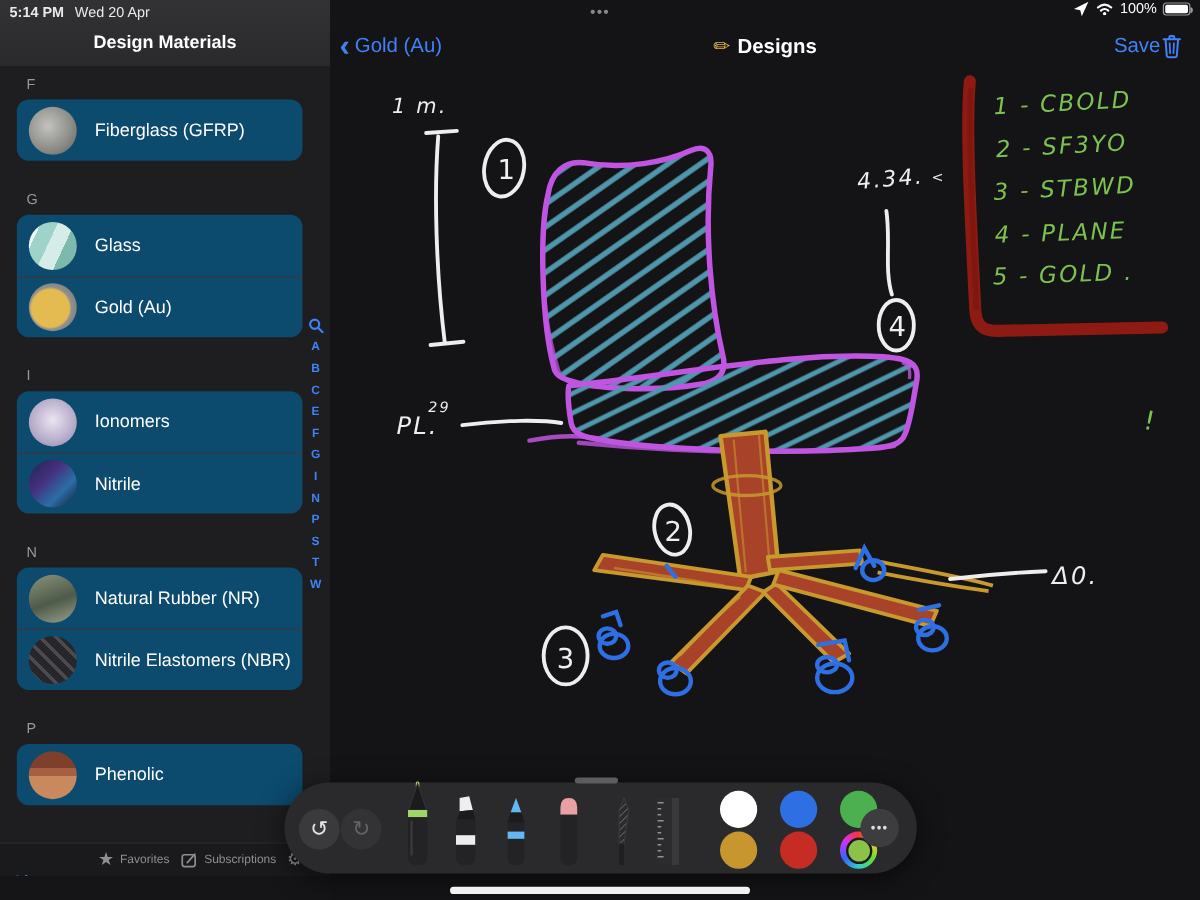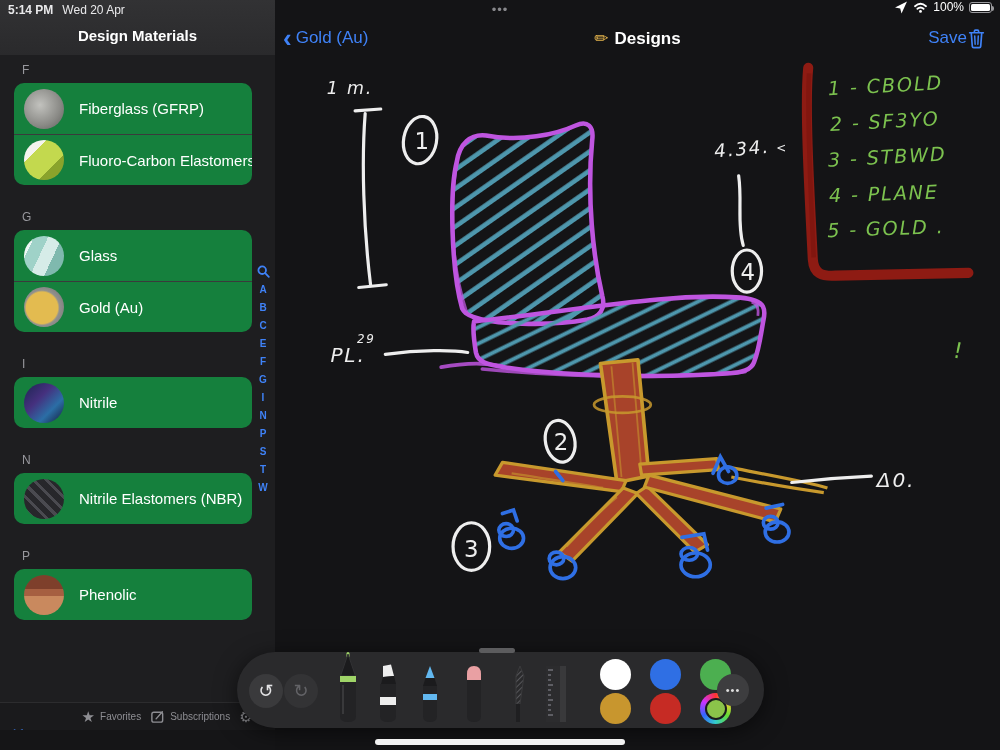--- a/index.html
+++ b/index.html
@@ -10,21 +10,21 @@
   
   .sidebar { position:absolute; left:0; top:0; width:275px; height:730px; background:#1e1e20; overflow:hidden; }
   .sb-header { position:relative; height:55px; background:linear-gradient(#323234,#2a2a2c); }
   .statusbar-left { position:absolute; left:8px; top:3px; display:flex; gap:9px; font-size:12px; color:#e9e9eb; }
   .statusbar-left .t { font-weight:bold; }
   .sb-title { text-align:center; padding-top:27px; font-size:15px; font-weight:bold; color:#fff; }
   .sb-list { position:absolute; top:55px; left:0; right:0; bottom:28px; overflow:hidden; }
   .sec-letter { margin:0 0 6px 22px; font-size:12px; color:#98989d; }
   .sec-letter.first { margin-top:8px; }
   .sec-letter.later { margin-top:25px; }
-  .card { margin:0 23px 0 14px; background:#15803d; border-radius:10px; overflow:hidden; }
+  .card { margin:0 23px 0 14px; background:#0c4a6e; border-radius:10px; overflow:hidden; }
   .mrow { display:flex; align-items:center; height:51px; padding-left:10px; cursor:default; }
   .mrow + .mrow { border-top:1px solid #3a3a3c; }
   .thumb { width:40px; height:40px; border-radius:50%; flex:0 0 40px; margin-right:15px; }
   .mlabel { font-size:15px; color:#fff; white-space:nowrap; }
   .th-fiberglass { background:radial-gradient(circle at 40% 40%, #c2c2be, #8a8a86 60%, #5c5c59); }
   .th-fluoro { background:linear-gradient(135deg,#f4f4ee 28%,#c3d94e 28% 68%,#8aa32b 68%); }
   .th-glass { background:linear-gradient(115deg,#eef7f5 18%,#9fd2c8 18% 42%,#d6ece8 42% 66%,#7fb9ae 66%); }
   .th-gold { background:radial-gradient(circle at 45% 52%, #e3bb50 0 52%, #90908e 58%, #6d6d6b); }
   .th-ionomers { background:radial-gradient(circle at 50% 45%, #eae4f1, #b9aecb 58%, #8b80a4); }
   .th-isoprene { background:linear-gradient(135deg,#1b2550,#45307e 38%,#2b6ea6 68%,#141a38); }
@@ -230,48 +230,52 @@
       <div class="sb-title">Design Materials</div>
     </div>
 
     <div class="sb-list">
       <div class="sec-letter first">F</div>
       <div class="card">
         <div class="mrow">
           <span class="thumb th-fiberglass"></span>
           <span class="mlabel">Fiberglass (GFRP)</span>
         </div>
-        <div class="mrow">
-          <span class="thumb th-fluoro"></span>
-          <span class="mlabel">Fluoro-Carbon Elastomers</span>
-        </div>
       </div>
 
       <div class="sec-letter later">G</div>
       <div class="card">
         <div class="mrow">
           <span class="thumb th-glass"></span>
           <span class="mlabel">Glass</span>
         </div>
         <div class="mrow">
           <span class="thumb th-gold"></span>
           <span class="mlabel">Gold (Au)</span>
         </div>
       </div>
 
       <div class="sec-letter later">I</div>
       <div class="card">
         <div class="mrow">
+          <span class="thumb th-ionomers"></span>
+          <span class="mlabel">Ionomers</span>
+        </div>
+        <div class="mrow">
           <span class="thumb th-isoprene"></span>
           <span class="mlabel">Nitrile</span>
         </div>
       </div>
 
       <div class="sec-letter later">N</div>
       <div class="card">
+        <div class="mrow">
+          <span class="thumb th-natural"></span>
+          <span class="mlabel">Natural Rubber (NR)</span>
+        </div>
         <div class="mrow">
           <span class="thumb th-nitrile"></span>
           <span class="mlabel">Nitrile Elastomers (NBR)</span>
         </div>
       </div>
 
       <div class="sec-letter later">P</div>
       <div class="card">
         <div class="mrow">
           <span class="thumb th-phenolic"></span>

